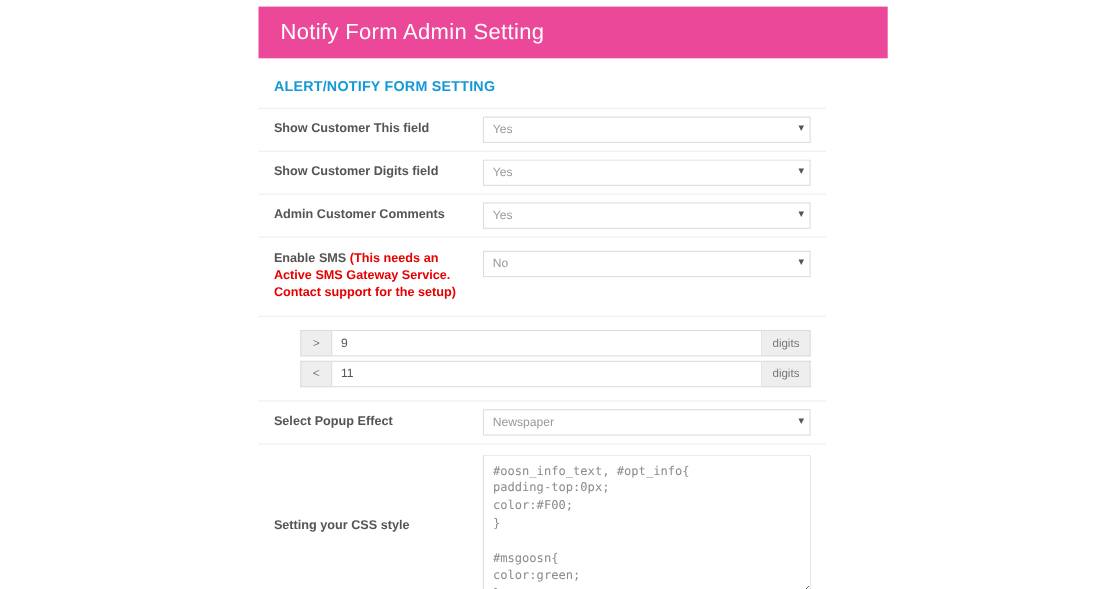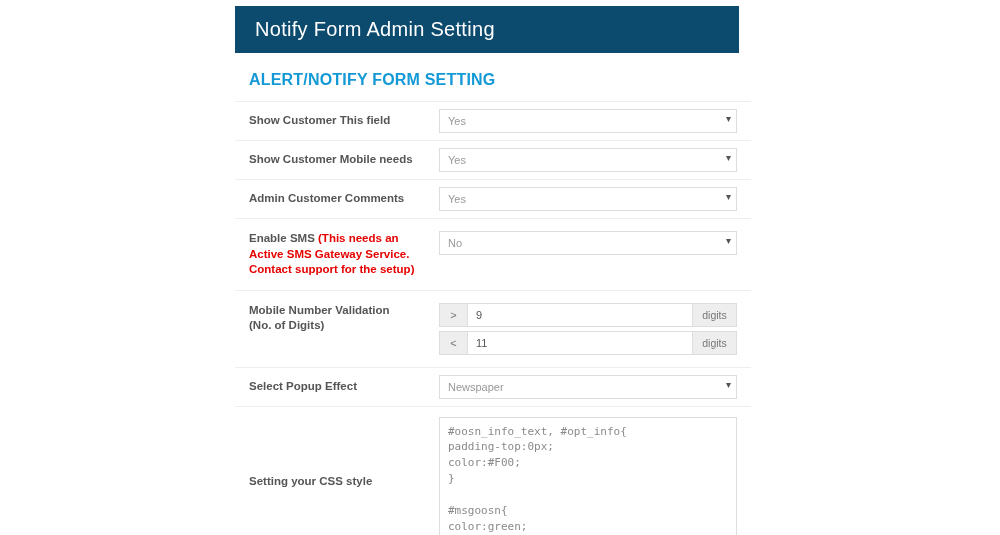--- a/index.html
+++ b/index.html
@@ -7,40 +7,40 @@
       font-family: -apple-system, BlinkMacSystemFont, "Segoe UI", "Helvetica Neue", Arial, sans-serif;
       background: #fff;
       color: #444;
       font-size: 12px;
     }
     .page {
       width: 1000px;
       margin: 0 auto;
     }
     .header-bar {
-      background: #0c4a6e;
+      background: #ec4899;
       color: #fff;
       padding: 12px 20px;
       margin: 6px 0 14px 0;
-      width: 504px;
+      width: 572px;
       margin-left: 235px;
     }
     .header-bar h1 {
       font-size: 20px;
       font-weight: 300;
       letter-spacing: 0.3px;
     }
     .content {
       width: 516px;
       margin-left: 235px;
     }
     .section-title {
       color: #1399d6;
       font-weight: 700;
-      font-size: 16px;
+      font-size: 13px;
       padding: 4px 14px 12px 14px;
       letter-spacing: 0.2px;
     }
     .form-row {
       display: flex;
       align-items: center;
       border-top: 1px solid #eee;
       padding: 7px 14px;
       min-height: 36px;
     }
@@ -139,21 +139,21 @@
       <div class="form-control-wrap">
         <div class="select-wrap">
           <select class="select">
             <option>Yes</option>
           </select>
         </div>
       </div>
     </div>
 
     <div class="form-row">
-      <div class="form-label">Show Customer Mobile needs</div>
+      <div class="form-label">Show Customer Digits field</div>
       <div class="form-control-wrap">
         <div class="select-wrap">
           <select class="select">
             <option>Yes</option>
           </select>
         </div>
       </div>
     </div>
 
     <div class="form-row">
@@ -174,21 +174,20 @@
       <div class="form-control-wrap">
         <div class="select-wrap">
           <select class="select">
             <option>No</option>
           </select>
         </div>
       </div>
     </div>
 
     <div class="form-row tall">
-      <div class="form-label">Mobile Number Validation (No. of Digits)</div>
       <div class="form-control-wrap">
         <div class="input-group">
           <span class="ig-addon left">&gt;</span>
           <input class="ig-input" value="9" style="">
           <span class="ig-addon right">digits</span>
         </div>
         <div class="input-group">
           <span class="ig-addon left">&lt;</span>
           <input class="ig-input" value="11" style="">
           <span class="ig-addon right">digits</span>

